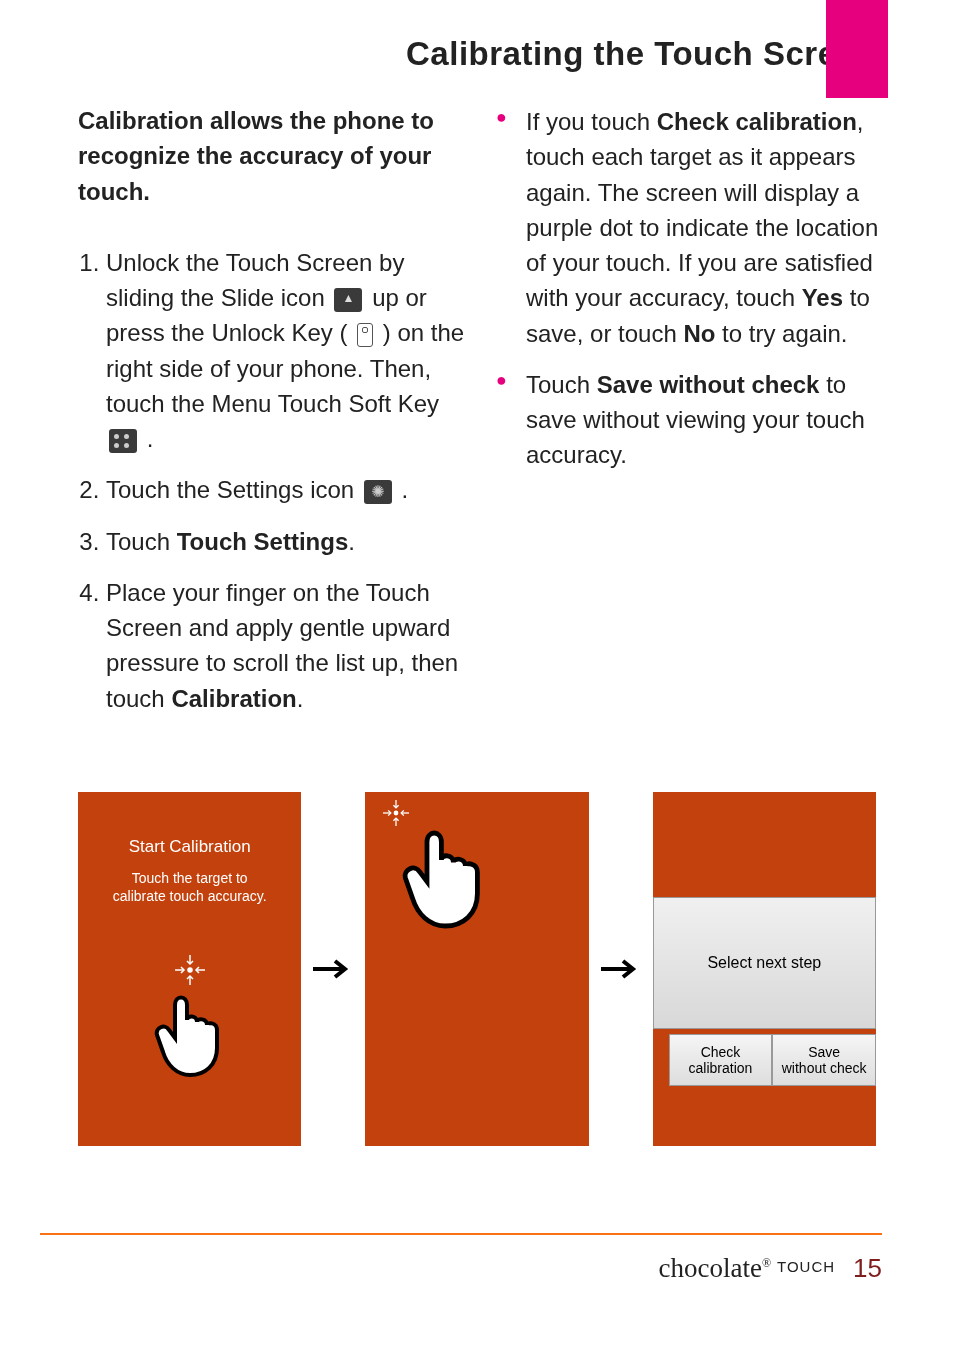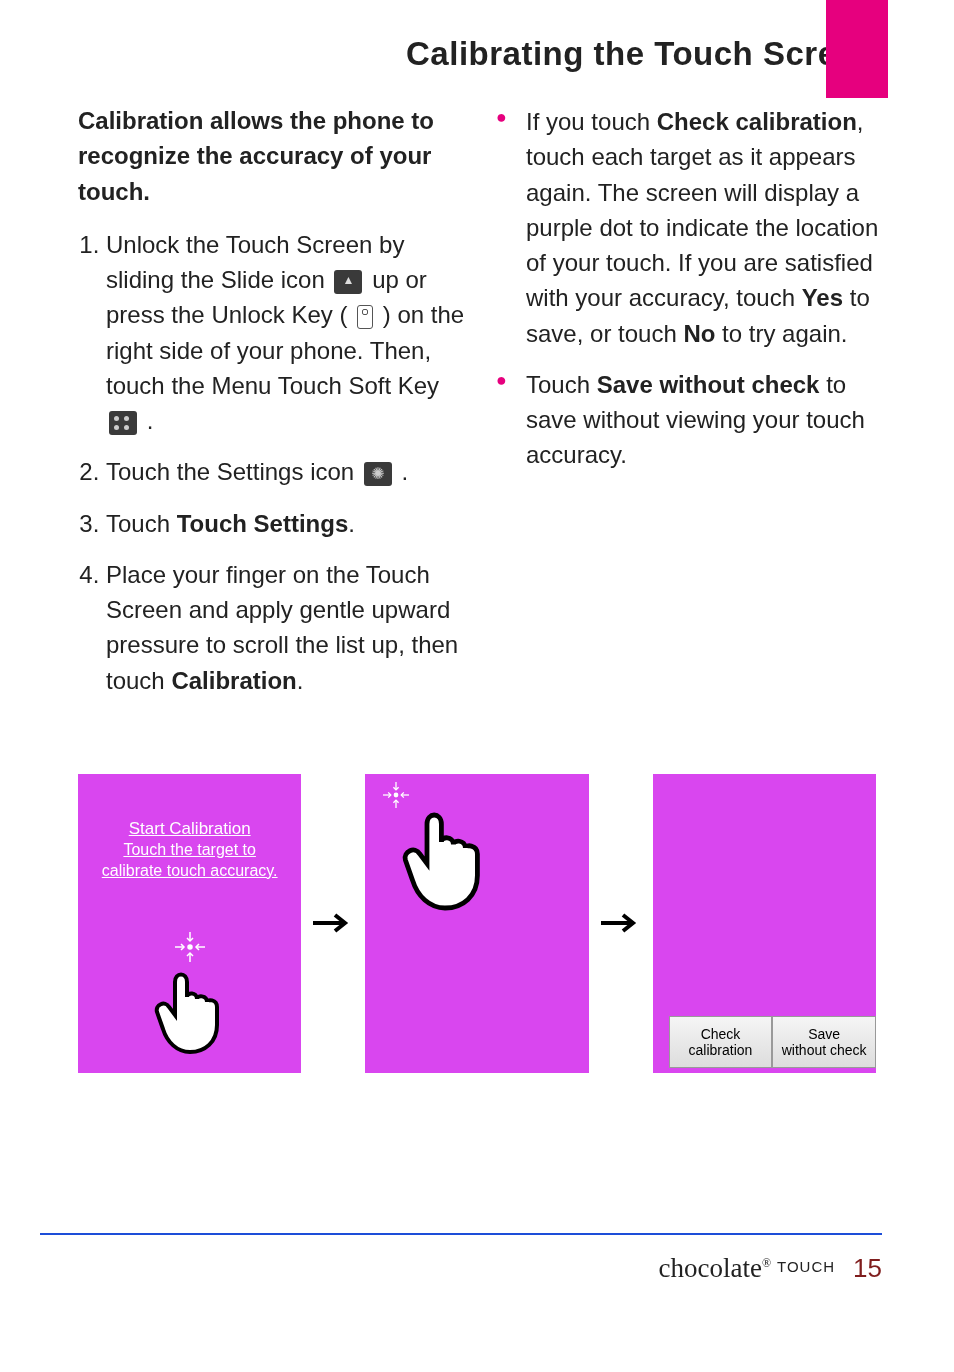--- a/index.html
+++ b/index.html
@@ -33,21 +33,21 @@
     padding: 0 72px 0 78px;
     gap: 30px;
   }
   .col {
     flex: 1;
     font-size: 24px;
     line-height: 1.47;
   }
   .intro {
     font-weight: 700;
-    margin-bottom: 18px;
+    margin-bottom: 36px;
     font-size: 24px;
   }
   ol {
     margin: 0;
     padding-left: 28px;
   }
   ol li {
     margin-bottom: 16px;
   }
   .bullets {
@@ -139,32 +139,31 @@
     transform:translate(-50%,-50%);
     font-size:16px;
   }
   .diagram {
     margin: 60px 78px 0 78px;
     display: flex;
     align-items: center;
     gap: 12px;
   }
   .phone {
-    background: #d946ef;
+    background: #c2410c;
     width: 238px;
-    height: 299px;
+    height: 354px;
     color: #fff;
     position: relative;
     font-family: Arial, sans-serif;
     font-size: 16px;
     text-align: center;
-    text-decoration: underline;
   }
   .phone1-title { padding-top: 45px; font-weight: 500; font-size: 17px; }
-  .phone1-sub { margin-top: 1px; font-size: 16px; line-height:1.3;}
+  .phone1-sub { margin-top: 12px; font-size: 14px; line-height:1.3;}
   .target {
     margin: 50px auto 0;
     width: 30px; height: 30px;
     position: relative;
   }
   .target::before, .target::after {
     content:""; position:absolute; background:none;
   }
   .target svg { overflow:visible; }
   .hand {
@@ -211,21 +210,21 @@
     line-height:1.15;
   }
   .footer {
     position: absolute;
     bottom: 88px;
     left: 40px;
     right: 72px;
     display: flex;
     justify-content: flex-end;
     align-items: center;
-    border-top: 2px solid #1d4ed8;
+    border-top: 2px solid #f97316;
     padding-top: 18px;
     gap: 18px;
   }
   .brand {
     font-family: 'Comic Sans MS', cursive;
     font-size: 27px;
     color: #222;
     font-weight: 400;
   }
   .brand-sub {
@@ -334,20 +333,21 @@
     </div>
   </div>
 
   <div class="arrow-sep">
     <svg viewBox="0 0 40 24">
         <path d="M0 12 L30 12 M22 4 L32 12 L22 20" stroke="#000" stroke-width="4" fill="none"></path>
       </svg>
   </div>
 
   <div class="phone">
+    <div class="phone3-dialog">Select next step</div>
     <div class="phone3-btns">
       <div class="phone3-btn" style="white-space:pre-line;">Check
 calibration</div>
       <div class="phone3-btn" style="white-space:pre-line;">Save
 without check</div>
     </div>
   </div>
 </div>
 
 <div class="footer">

